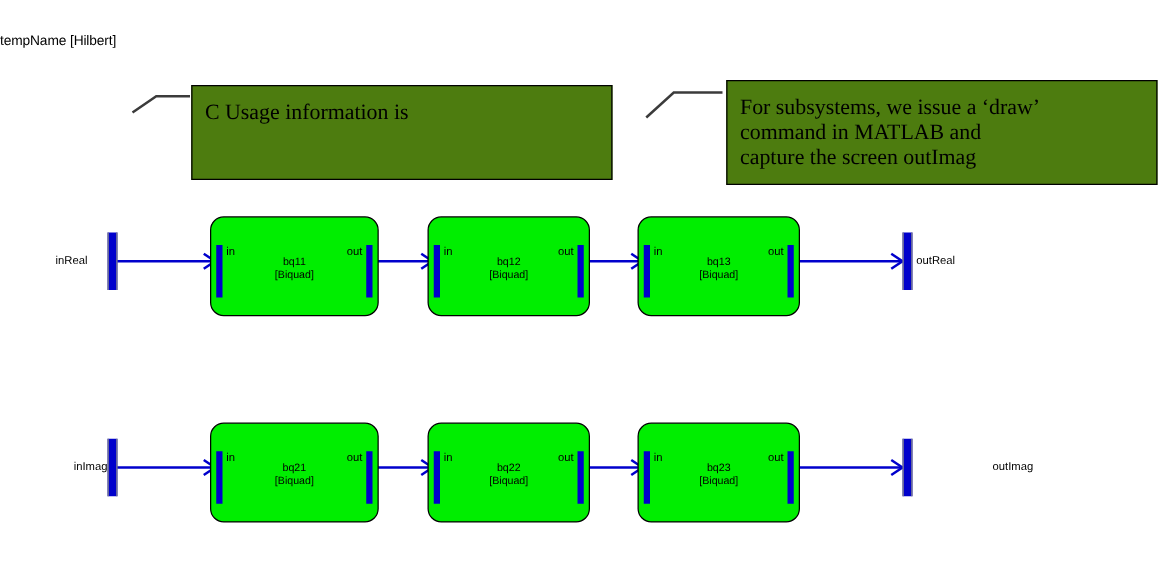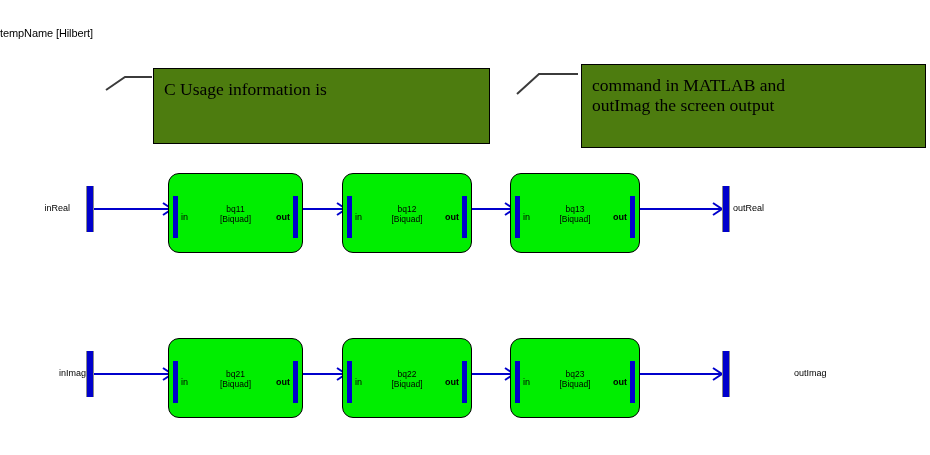--- a/index.html
+++ b/index.html
@@ -38,25 +38,25 @@
   .block{
     position:absolute;background:#00ee00;border:1.5px solid #000;
     border-radius:11px;box-sizing:border-box;
   }
   .block-inbar,.block-outbar{
     position:absolute;width:5px;background:#0000cc;top:22px;height:42px;
   }
   .block-inbar{left:4px;}
   .block-outbar{right:4px;}
   .block-portlabel{
-    position:absolute;top:38px;font-size:9px;color:#000;
+    position:absolute;top:22px;font-size:9px;color:#000;
     font-family:"Liberation Sans", sans-serif;
   }
   .block-portlabel.in{left:12px;}
-  .block-portlabel.out{right:12px;font-weight:bold;}
+  .block-portlabel.out{right:12px;}
   .block-name{
     position:absolute;left:0;right:0;top:30px;text-align:center;
     font-size:8.5px;line-height:10px;color:#000;
     font-family:"Liberation Sans", sans-serif;
   }
   .block-name .sub{display:block;}
 </style>
 </head>
 <body>
 
@@ -66,22 +66,23 @@
 
   <div id="callout-layer">
       <svg width="930" height="455" style="position: absolute; left: 0px; top: 0px; pointer-events: none;">
         <polyline points="106,90 125,77 152,77" fill="none" stroke="#3b3b3b" stroke-width="2"></polyline>
         <polyline points="517,94 539,74 578,74" fill="none" stroke="#3b3b3b" stroke-width="2"></polyline>
       </svg>
       <div class="callout" style="left: 153px; top: 68px; width: 337px; height: 76px;">
         <span class="line">C Usage information is</span>
       </div>
       <div class="callout" style="left: 581px; top: 64px; width: 345px; height: 84px;">
+        <span class="line">For subsystems, we issue a ‘draw’</span>
         <span class="line">command in MATLAB and</span>
-        <span class="line">outImag the screen output</span>
+        <span class="line">capture the screen outImag</span>
       </div>
     </div>
 
   <div id="diagram-layer">
       <svg width="930" height="455" style="position: absolute; left: 0px; top: 0px; pointer-events: none;">
         <line x1="92" y1="209" x2="172" y2="209" stroke="#0000cc" stroke-width="2"></line>
         <polyline points="163,203 172,209 163,215" fill="none" stroke="#0000cc" stroke-width="2"></polyline>
         <line x1="299" y1="209" x2="346" y2="209" stroke="#0000cc" stroke-width="2"></line>
         <polyline points="337,203 346,209 337,215" fill="none" stroke="#0000cc" stroke-width="2"></polyline>
         <line x1="468" y1="209" x2="514" y2="209" stroke="#0000cc" stroke-width="2"></line>

